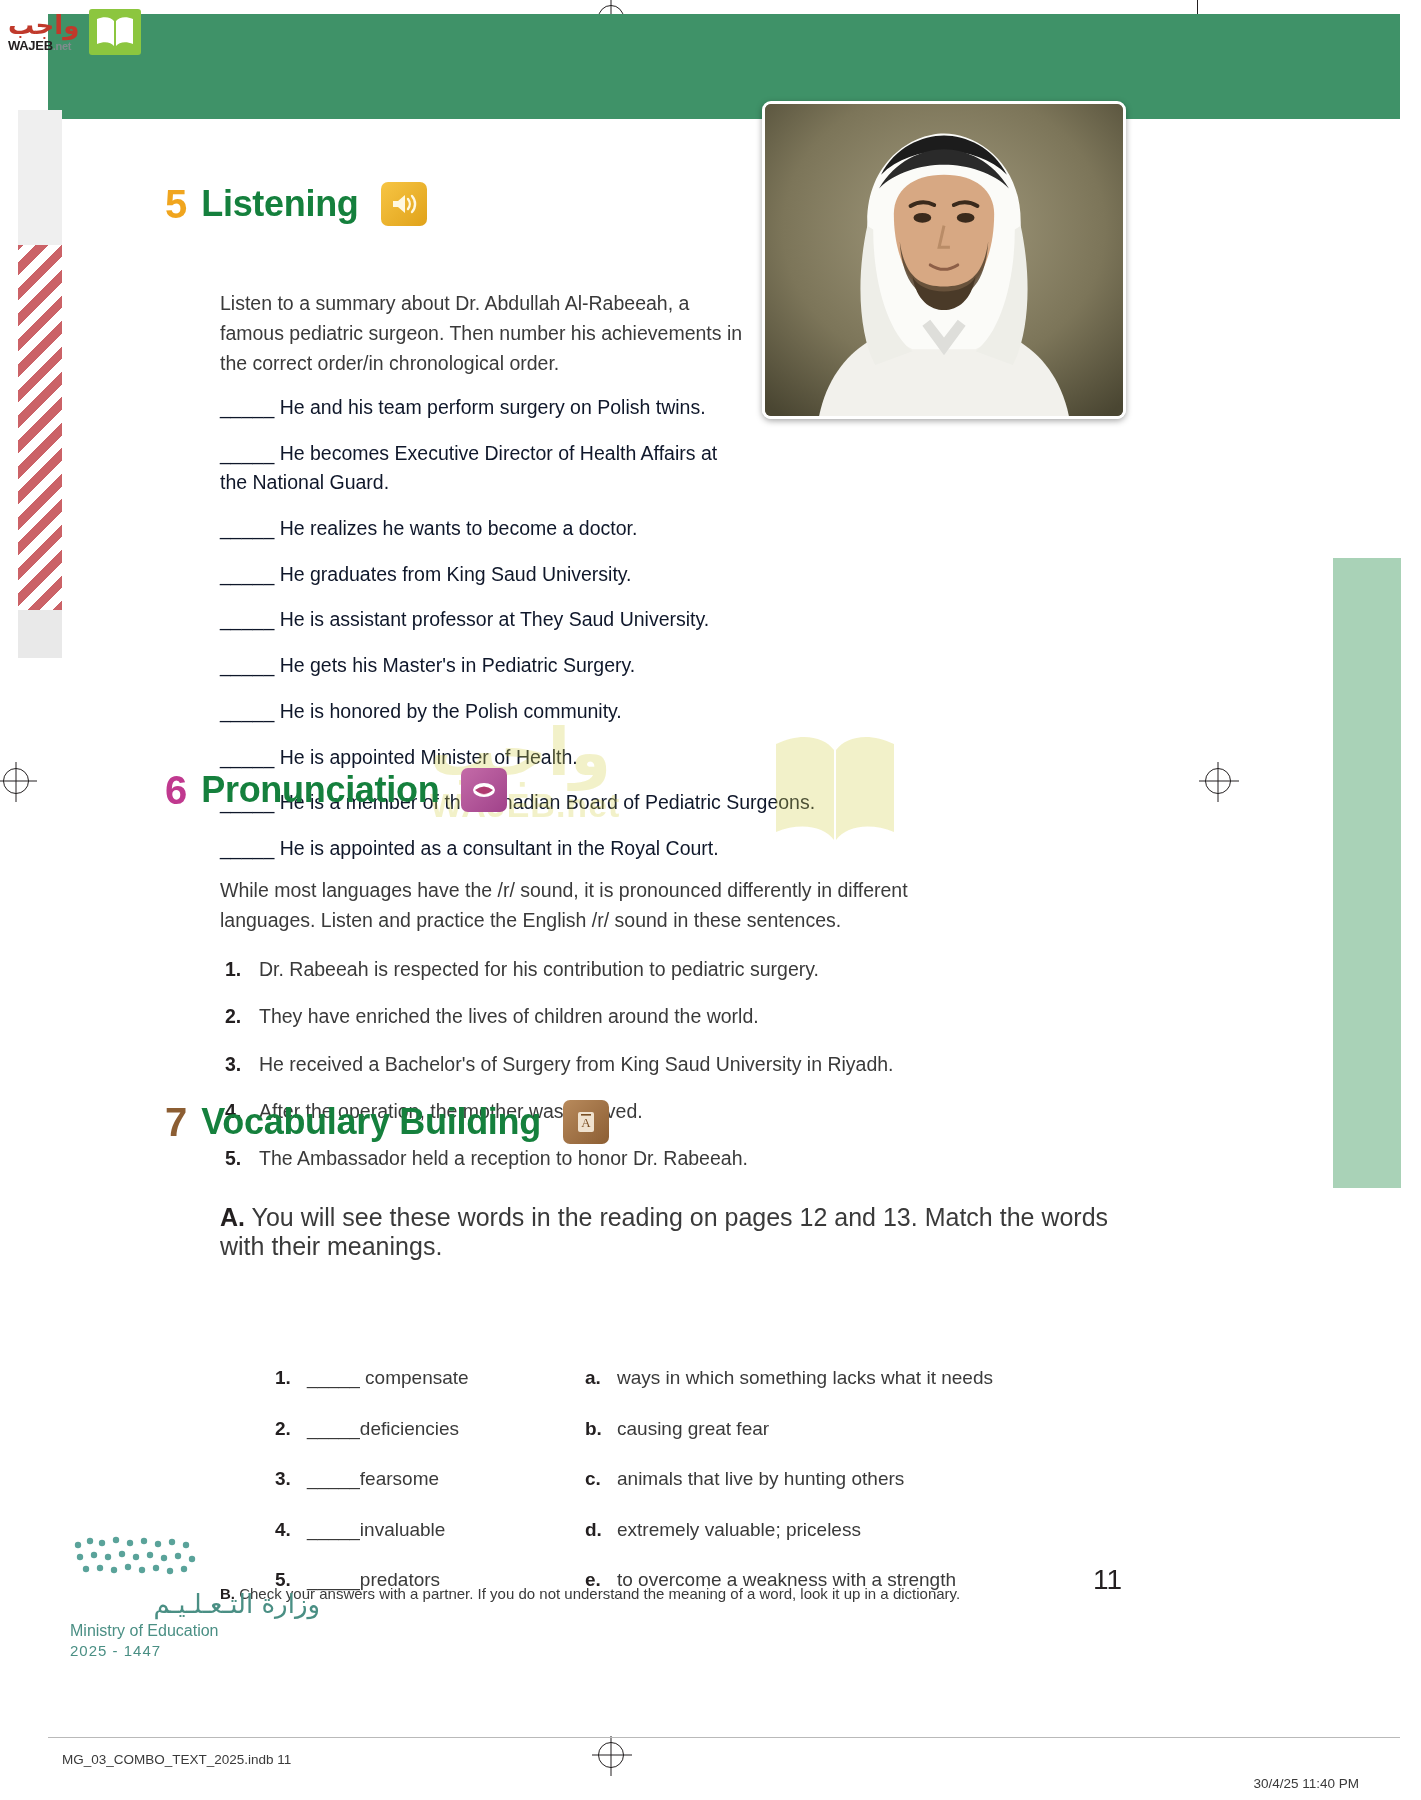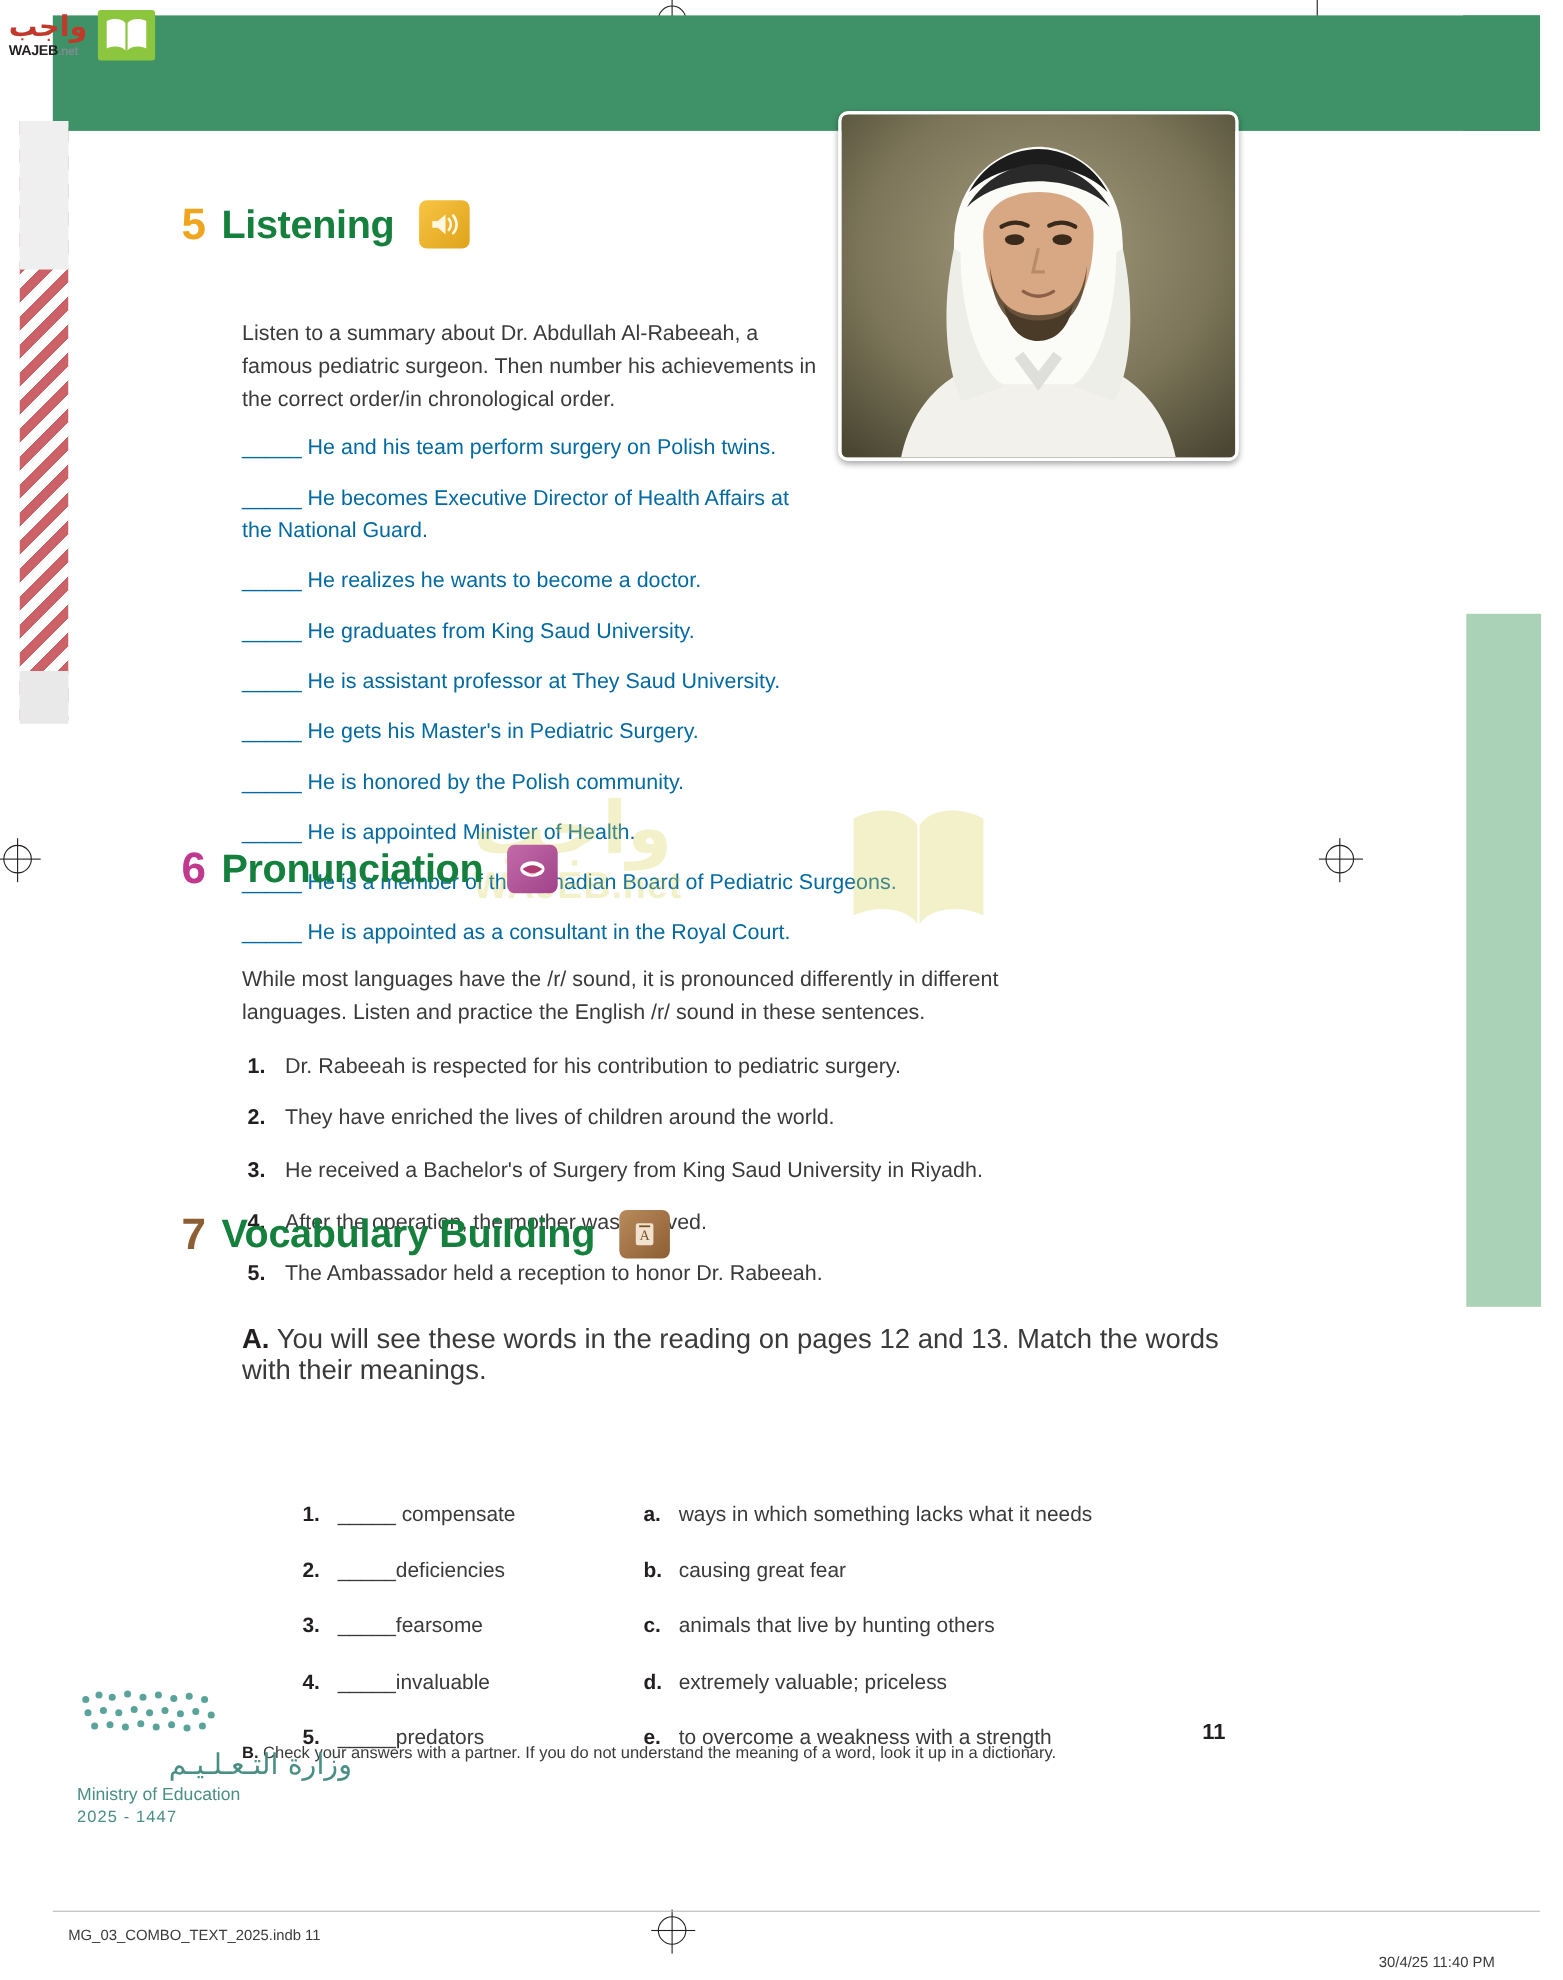--- a/index.html
+++ b/index.html
@@ -103,21 +103,21 @@
     margin-left:8px;
   }
   .icon-listen { background:linear-gradient(135deg,#f7c544,#e0a21a); }
   .icon-pron { background:linear-gradient(135deg,#c46ba8,#a0428a); }
   .icon-vocab { background:linear-gradient(135deg,#b88a5c,#8c5e33); }
 
   .body-text {
     font-size:19.5px; line-height:1.55; color:#3a3a3a;
   }
 
-  .q-line { font-size:19.5px; line-height:1.5; color:#0369a1; margin-bottom:16.5px; }
+  .q-line { font-size:19.5px; line-height:1.5; color:#0f172a; margin-bottom:16.5px; }
   .blank { letter-spacing:0px; }
 
   .num-item {
     display:flex; gap:12px; font-size:19.5px; line-height:1.5;
     color:#3a3a3a; margin-bottom:18px;
   }
   .num-item .n { font-weight:bold; color:#231f20; min-width:22px; }
 
   
   .portrait {
@@ -155,21 +155,21 @@
   .moe-ar {
     font-family:"DejaVu Sans", sans-serif;
     font-size:26px; color:#4a8f84; direction:rtl; letter-spacing:1px;
     margin-top:6px;
   }
   .moe-en { font-size:16px; color:#4a8f84; margin-top:3px; }
   .moe-yr { font-size:15px; color:#4a8f84; margin-top:2px; letter-spacing:1px; }
 
   .page-num {
     position:absolute; left:1093px; top:1564px;
-    font-size:20px; font-weight:bold; color:#231f20;
+    font-size:28px; font-weight:normal; color:#231f20;
   }
 
   .footer-rule { position:absolute; left:48px; top:1737px; width:1352px; height:1px; background:#b9b9b9; }
   .footer-left { position:absolute; left:62px; top:1752px; font-size:13.5px; color:#3a3a3a; }
   .footer-right { position:absolute; right:62px; top:1752px; font-size:13.5px; color:#3a3a3a;margin-top:24px; }
 </style>
 </head>
 <body>
 
 <div class="page">

